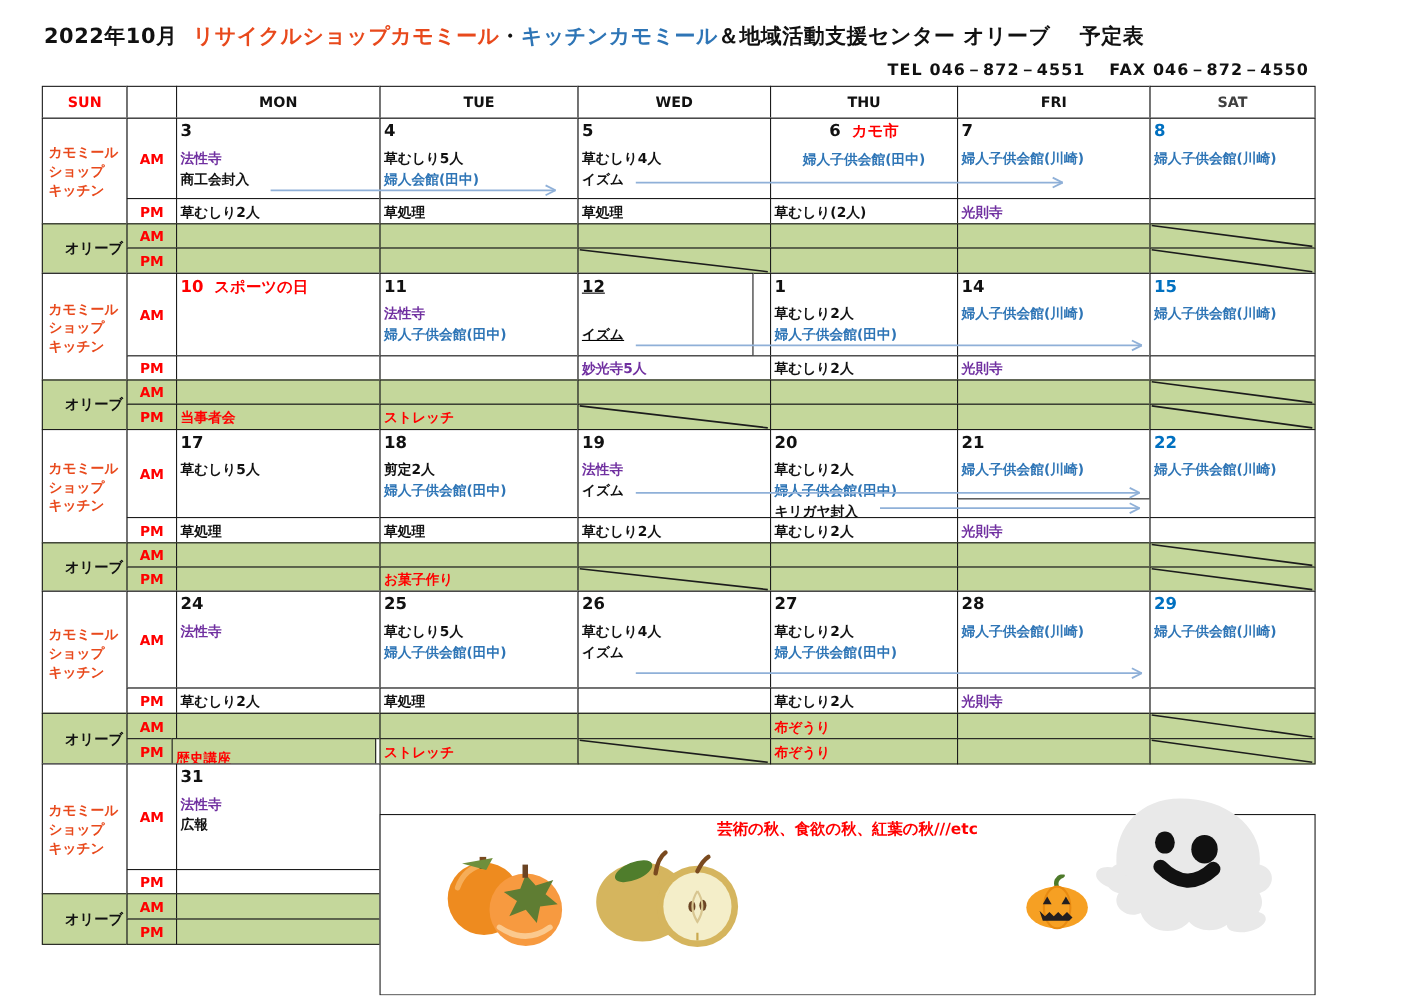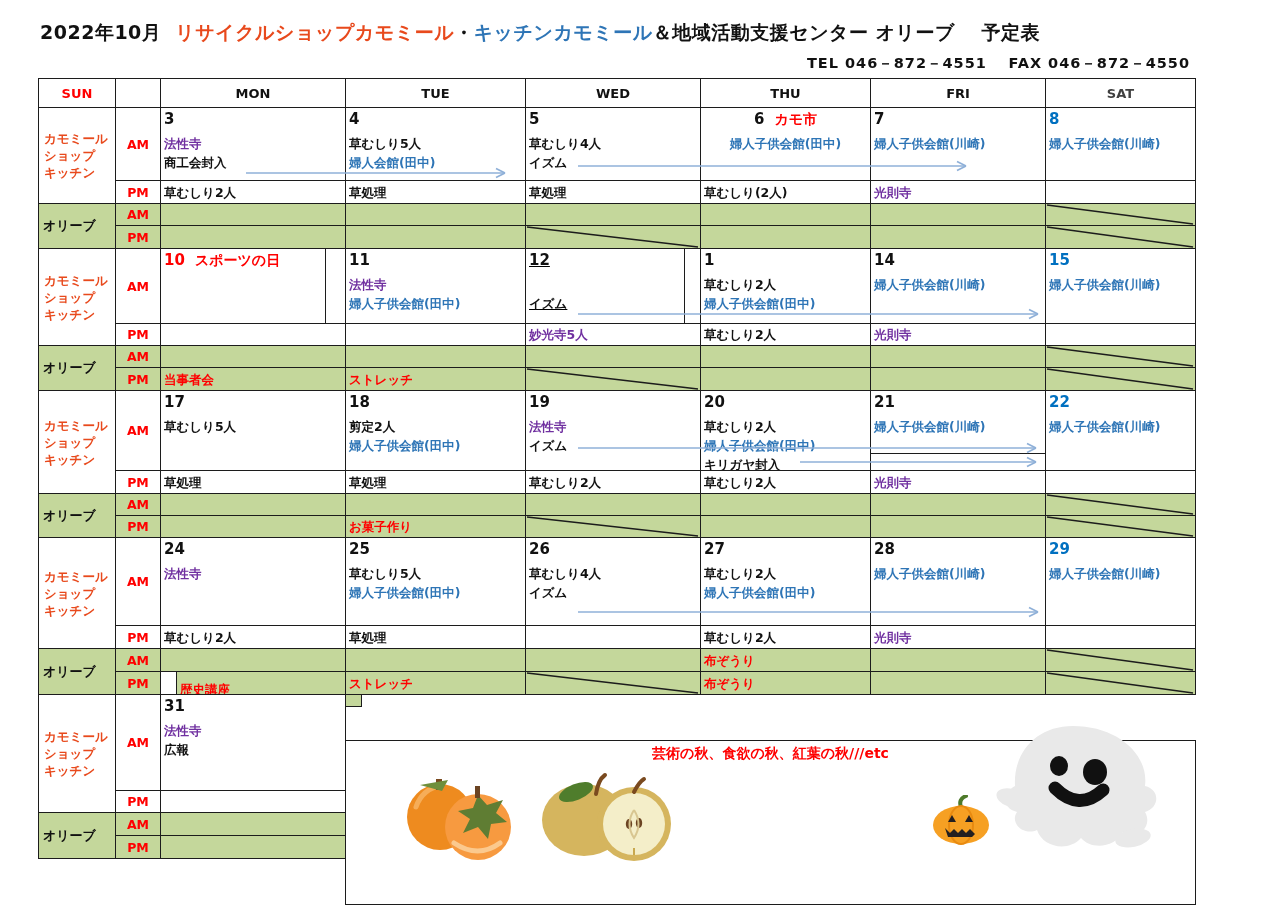--- a/index.html
+++ b/index.html
@@ -11,21 +11,21 @@
   .title .seg-dot{color:#111;}
   .title .seg-kitchen{color:#2e75b6;}
   .contact{position:absolute;left:700px;top:54px;width:490px;text-align:right;font-size:14.5px;font-weight:bold;color:#111;letter-spacing:1px;white-space:nowrap;}
   .cell{position:absolute;box-sizing:border-box;border:1px solid #1c1c1c;background:#fff;overflow:hidden;}
   .green{background:#c4d79b;}
   .hdr{display:flex;align-items:center;justify-content:center;font-size:13px;font-weight:bold;color:#111;}
   .hdr-sun{color:#ff0000;}
   .hdr-sat{color:#404040;}
   .label-kamomile{display:flex;flex-direction:column;justify-content:center;padding-left:5px;}
   .klabel-line{font-size:12.5px;font-weight:bold;color:#e8491c;line-height:17px;white-space:nowrap;}
-  .label-olive{display:flex;align-items:center;padding-left:4px;font-size:13px;font-weight:bold;color:#111;}
+  .label-olive{display:flex;align-items:center;padding-left:20px;font-size:13px;font-weight:bold;color:#111;}
   .ampm{display:flex;align-items:center;justify-content:center;font-size:12.5px;font-weight:bold;color:#ff0000;}
   .am-cell{padding:1px 3px 0 3px;}
   .daynum{font-size:15px;font-weight:bold;line-height:20px;margin-bottom:5px;white-space:nowrap;}
   .n-black{color:#111;} .n-red{color:#ff0000;} .n-blue{color:#0070c0;}
   .badge{color:#ff0000;margin-left:10px;font-size:14px;}
   .line{font-size:12.5px;font-weight:bold;line-height:19px;min-height:19px;white-space:nowrap;}
   .c-black{color:#111;} .c-red{color:#ff0000;} .c-blue{color:#2e75b6;} .c-purple{color:#7030a0;}
   .pm-cell,.olive-cell{display:flex;align-items:center;padding-left:3px;}
   .pm-cell .line,.olive-cell .line{line-height:15px;min-height:0;}
   .merged-cell{z-index:1;}
@@ -122,21 +122,21 @@
       <div class="cell label-kamomile" style="left: 38px; top: 248px; width: 78px; height: 98px;">
         <div class="klabel-line">カモミール</div>
         <div class="klabel-line">ショップ</div>
         <div class="klabel-line">キッチン</div>
       </div>
       <div class="cell green label-olive" style="left: 38px; top: 345px; width: 78px; height: 46px;">オリーブ</div>
       <div class="cell ampm" style="left: 115px; top: 248px; width: 46px; height: 76px;">AM</div>
       <div class="cell ampm" style="left: 115px; top: 323px; width: 46px; height: 23px;">PM</div>
       <div class="cell ampm green" style="left: 115px; top: 345px; width: 46px; height: 23px;">AM</div>
       <div class="cell ampm green" style="left: 115px; top: 367px; width: 46px; height: 24px;">PM</div>
-      <div class="cell am-cell" style="left: 160px; top: 248px; width: 166px; height: 76px;">
+      <div class="cell am-cell" style="left: 160px; top: 248px; width: 186px; height: 76px;">
         <div class="daynum"><div class="num n-red" style="display: inline;">10</div><div class="badge" style="display: inline;">スポーツの日</div></div>
       </div>
       <div class="cell pm-cell" style="left: 160px; top: 323px; width: 186px; height: 23px;"></div>
       <div class="cell green olive-cell" style="left: 160px; top: 345px; width: 186px; height: 23px;"></div>
       <div class="cell green olive-cell" style="left: 160px; top: 367px; width: 186px; height: 24px;">
         <div class="line c-red">当事者会</div>
       </div>
       <div class="cell am-cell" style="left: 345px; top: 248px; width: 181px; height: 76px;">
         <div class="daynum"><div class="num n-black" style="display: inline;">11</div></div>
         <div class="line c-purple">法性寺</div>
@@ -262,21 +262,21 @@
       <div class="cell ampm green" style="left: 115px; top: 648px; width: 46px; height: 24px;">AM</div>
       <div class="cell ampm green" style="left: 115px; top: 671px; width: 46px; height: 24px;">PM</div>
       <div class="cell am-cell" style="left: 160px; top: 537px; width: 186px; height: 89px;">
         <div class="daynum"><div class="num n-black" style="display: inline;">24</div></div>
         <div class="line c-purple">法性寺</div>
       </div>
       <div class="cell pm-cell" style="left: 160px; top: 625px; width: 186px; height: 24px;">
         <div class="line c-black">草むしり2人</div>
       </div>
       <div class="cell green olive-cell" style="left: 160px; top: 648px; width: 186px; height: 24px;"></div>
-      <div class="cell green olive-cell" style="left: 176px; top: 671px; width: 186px; height: 36px;">
+      <div class="cell green olive-cell" style="left: 156px; top: 671px; width: 186px; height: 36px;">
         <div class="line c-red">歴史講座</div>
       </div>
       <div class="cell am-cell" style="left: 345px; top: 537px; width: 181px; height: 89px;">
         <div class="daynum"><div class="num n-black" style="display: inline;">25</div></div>
         <div class="line c-black">草むしり5人</div>
         <div class="line c-blue">婦人子供会館(田中)</div>
       </div>
       <div class="cell pm-cell" style="left: 345px; top: 625px; width: 181px; height: 24px;">
         <div class="line c-black">草処理</div>
       </div>

